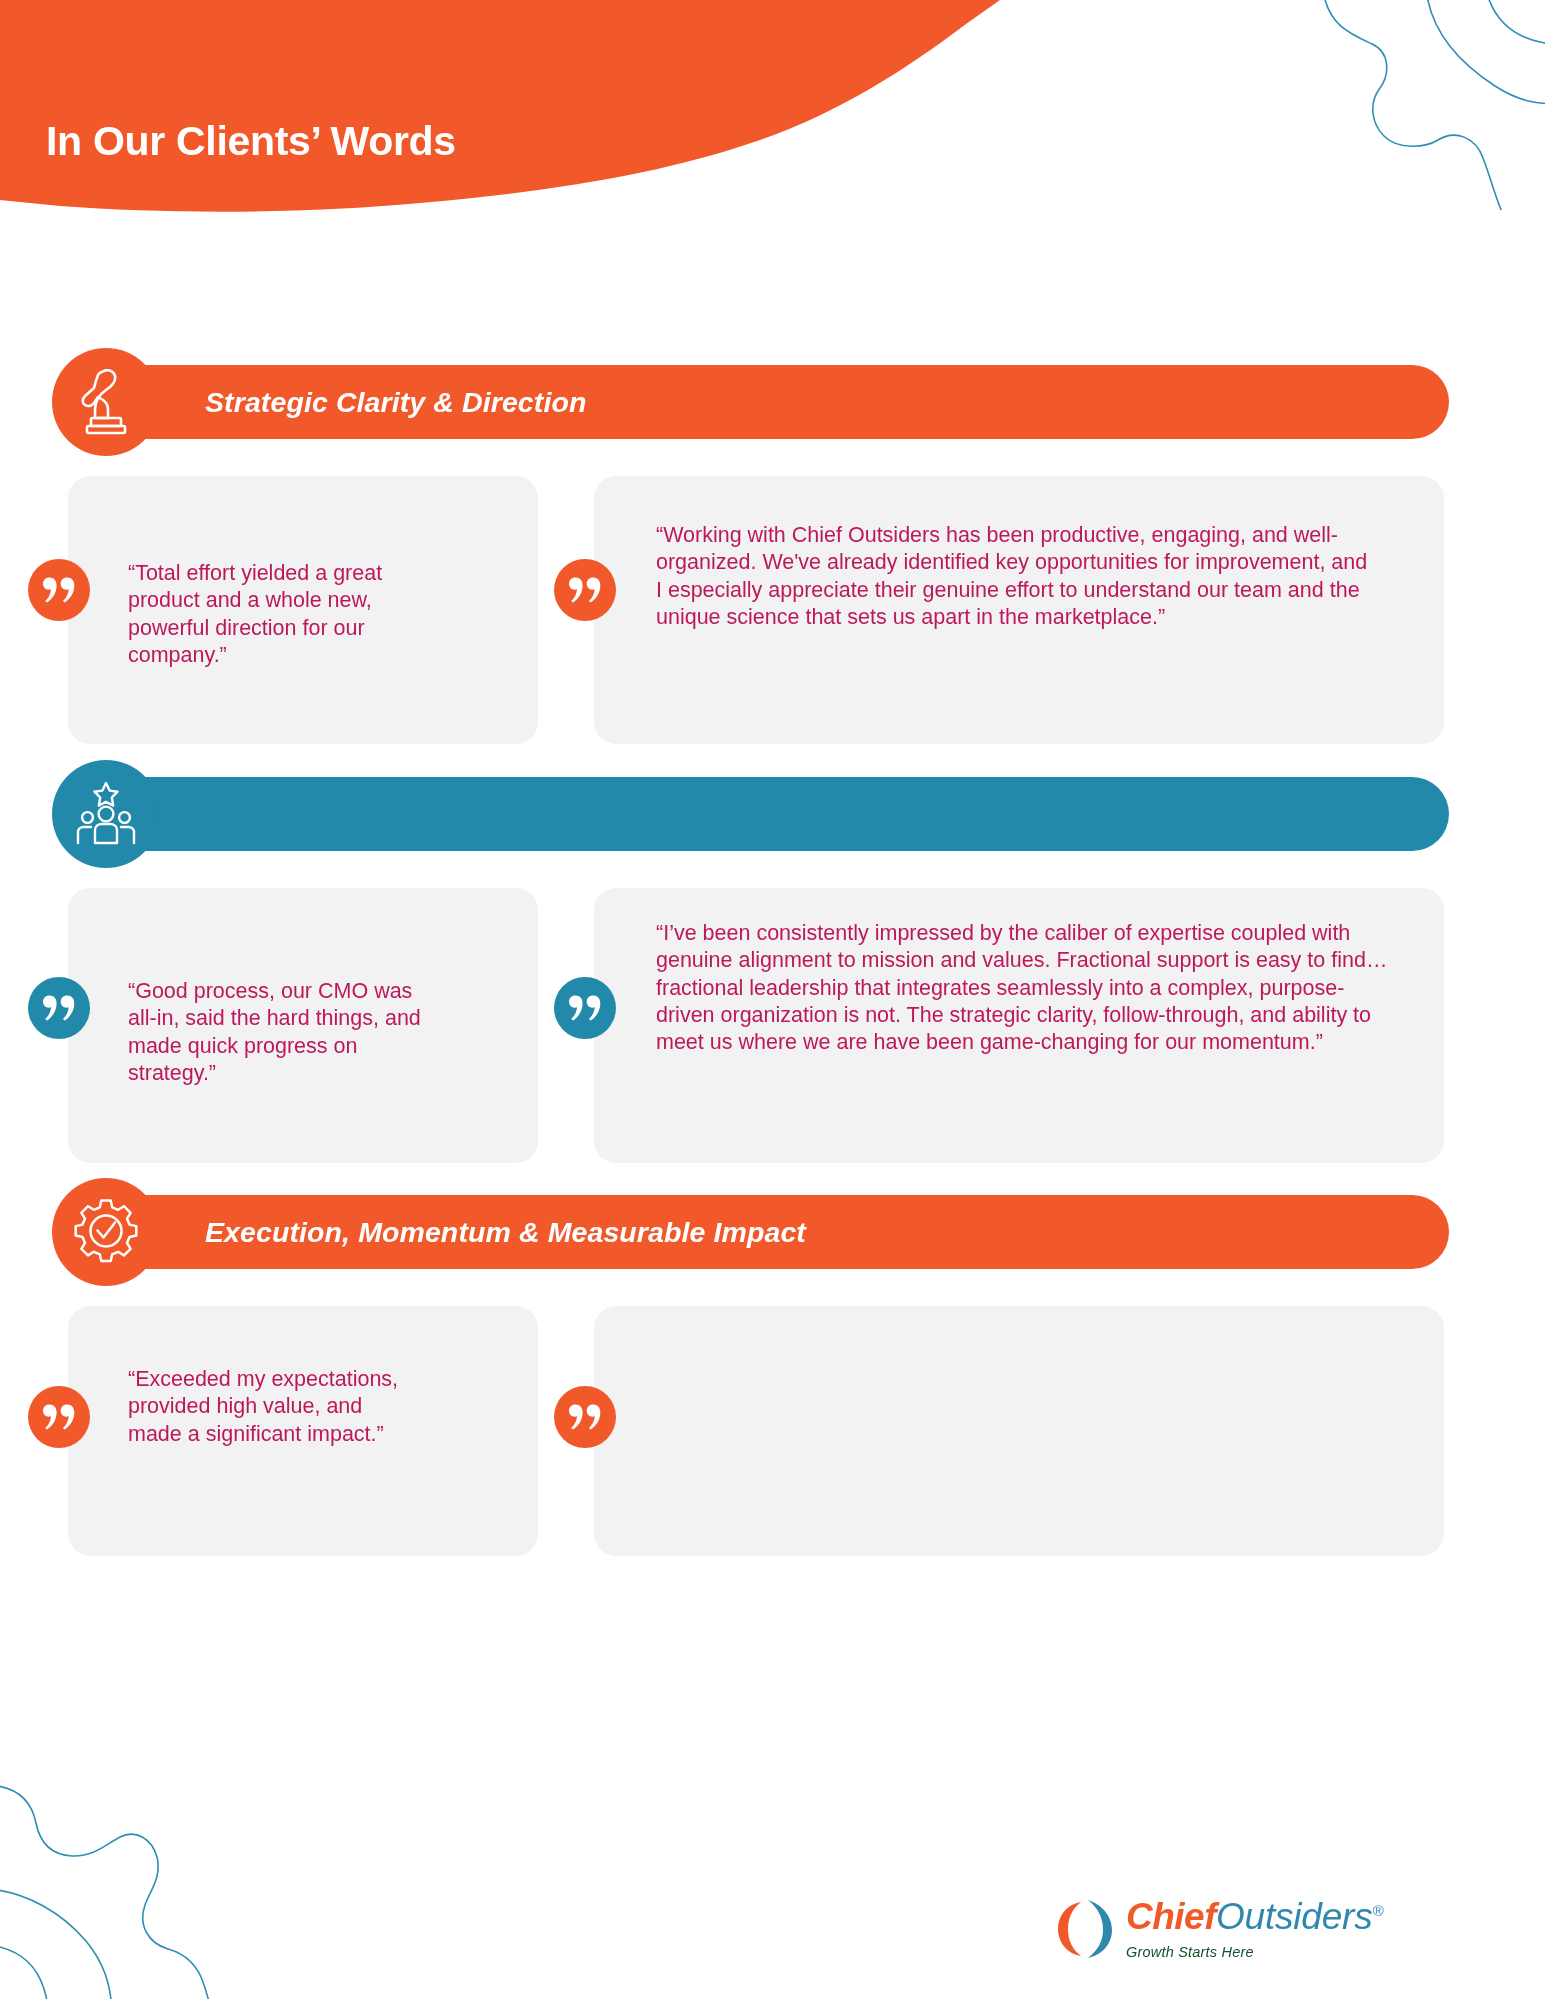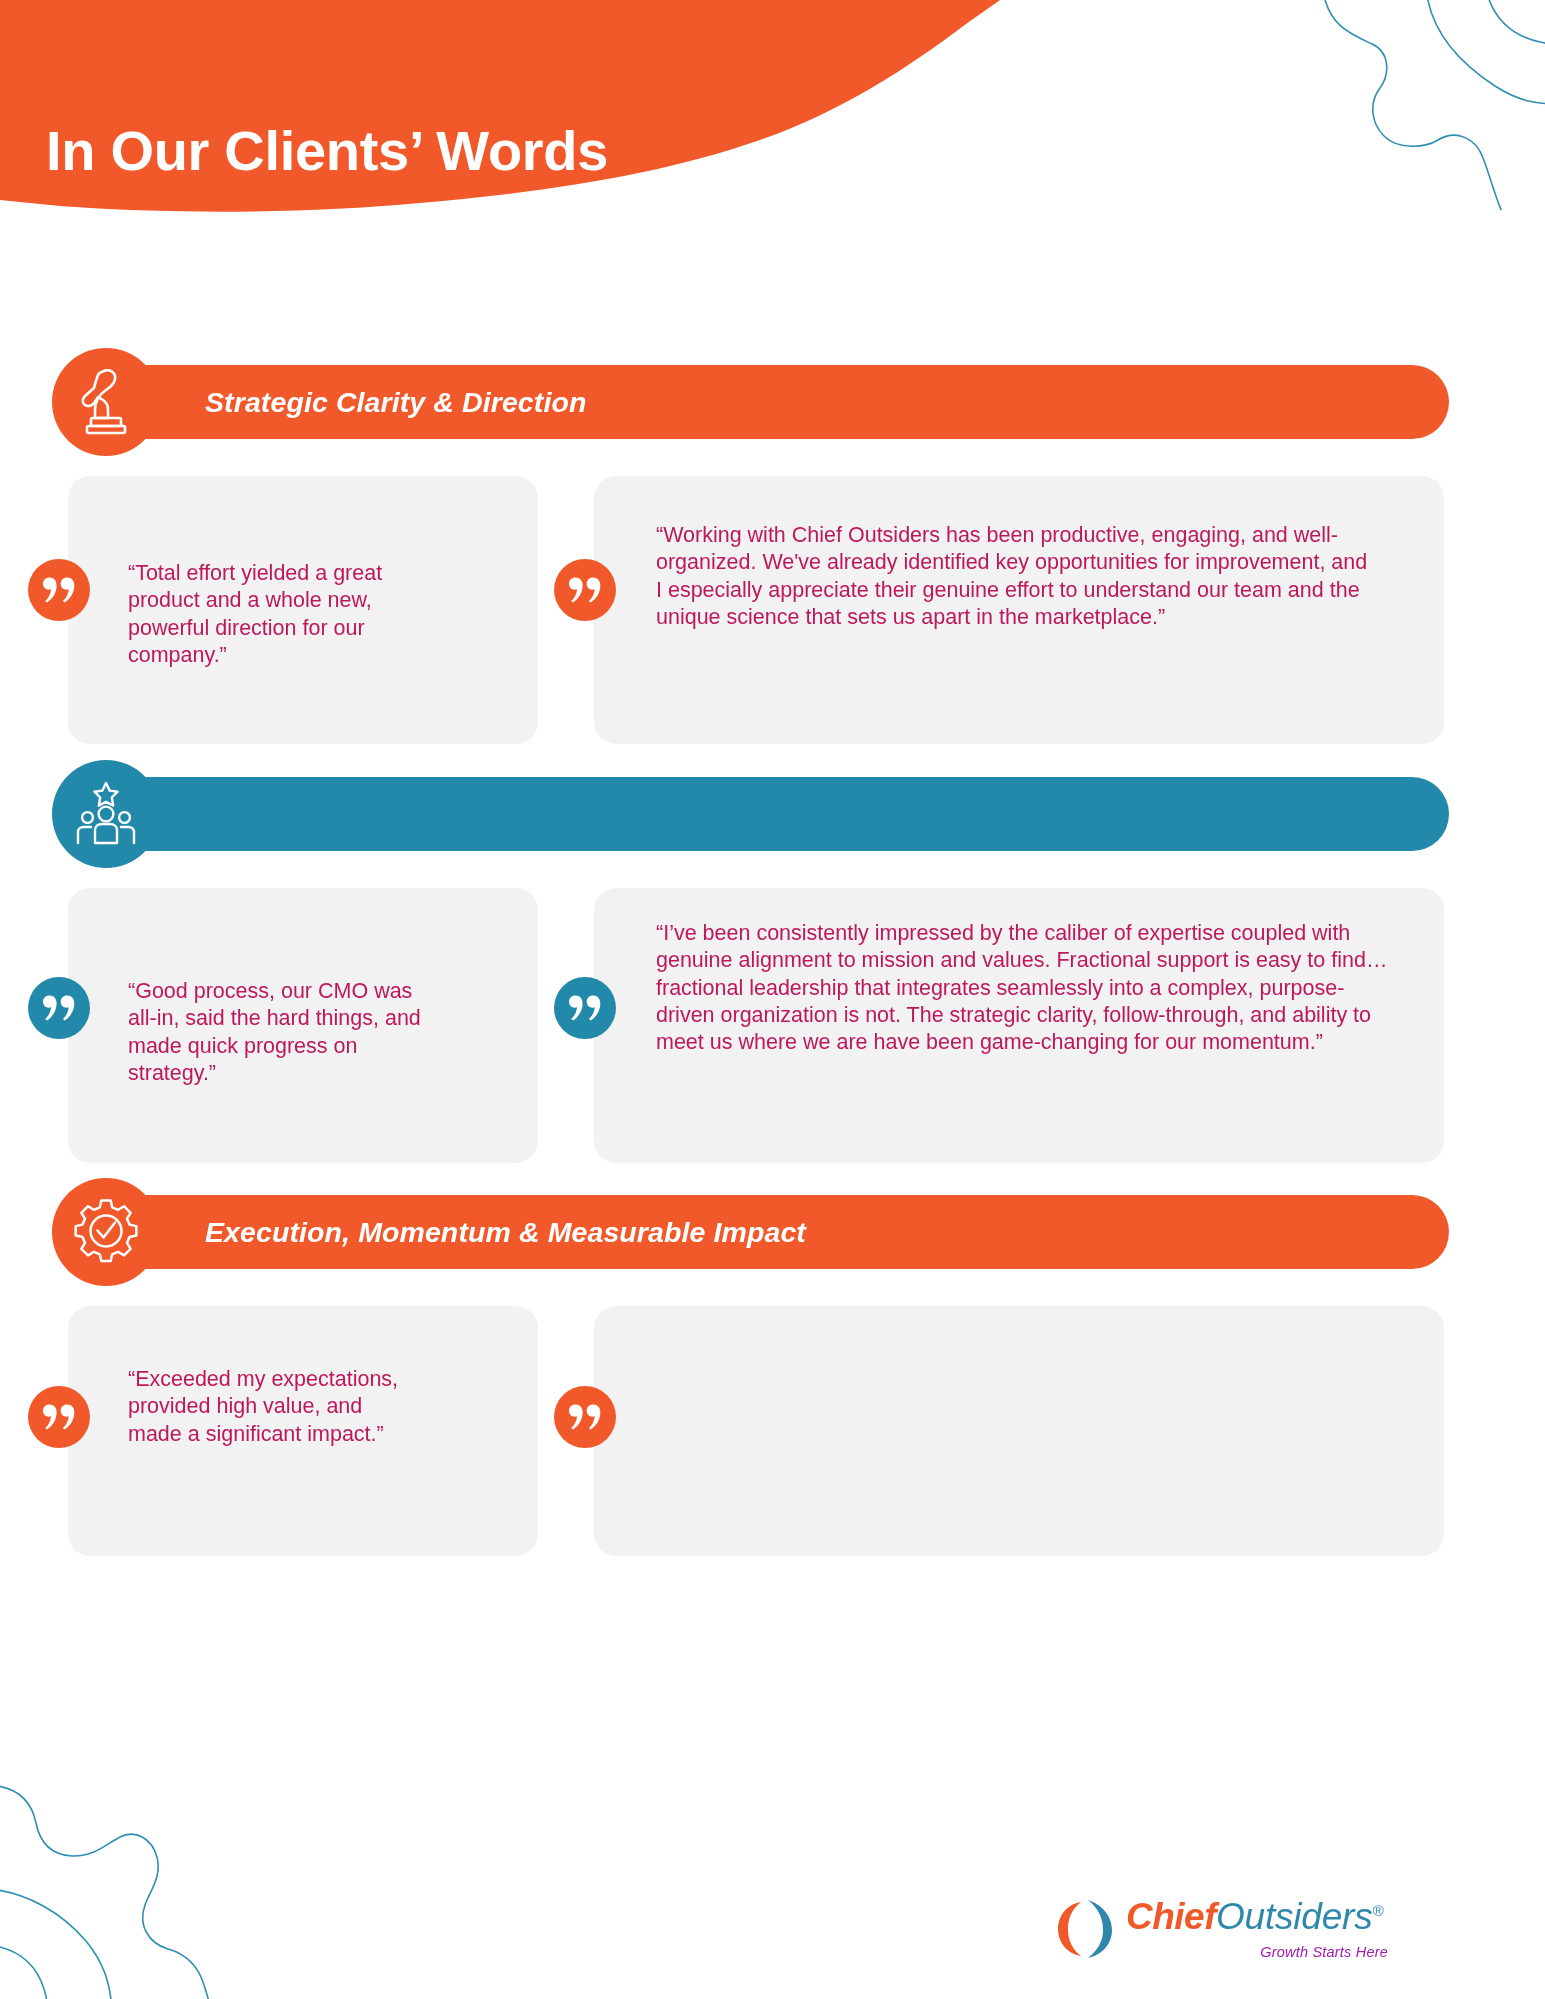--- a/index.html
+++ b/index.html
@@ -29,21 +29,21 @@
     top: 0;
     left: 0;
     width: 1000px;
     height: 260px;
   }
 
   .page-title {
     position: absolute;
     top: 118px;
     left: 46px;
-    font-size: 56px;
+    font-size: 41px;
     font-weight: bold;
     color: #ffffff;
     letter-spacing: -0.3px;
     font-family: "Liberation Sans Narrow", "Liberation Sans", sans-serif;
     white-space: nowrap;
   }
 
   
   .content {
     position: absolute;
@@ -146,23 +146,23 @@
     font-family: "Liberation Sans", sans-serif;
   }
   .logo-chief { color: #ef5a28; font-weight: bold; letter-spacing: -0.5px; }
   .logo-outsiders { color: #2f88ac; font-weight: normal; letter-spacing: -0.2px; }
   .logo-reg { color: #2f88ac; font-size: 15px; vertical-align: super; }
   .logo-tagline {
     position: absolute;
     left: 78px;
     top: 48px;
     width: 262px;
-    text-align: right;
+    text-align: left;
     font-size: 14.5px;
-    color: #a21caf;
+    color: #14532d;
     letter-spacing: 0.2px;
   }
 </style>
 </head>
 <body>
 
 <svg class="deco-svg" id="deco-top-right" width="265" height="210" viewBox="0 0 265 210" fill="none">
   <g stroke="#2e8fb3" stroke-width="1.6" fill="none">
     <path d="M43 -10 C 48 25, 70 34, 92 44 C 110 52, 110 74, 100 88 C 88 104, 92 124, 104 136 C 118 150, 145 148, 158 140 C 176 129, 196 138, 203 158 C 210 176, 215 196, 222 212"></path>
     <path d="M146 -12 C 150 30, 178 62, 215 86 C 240 102, 258 104, 278 104"></path>

